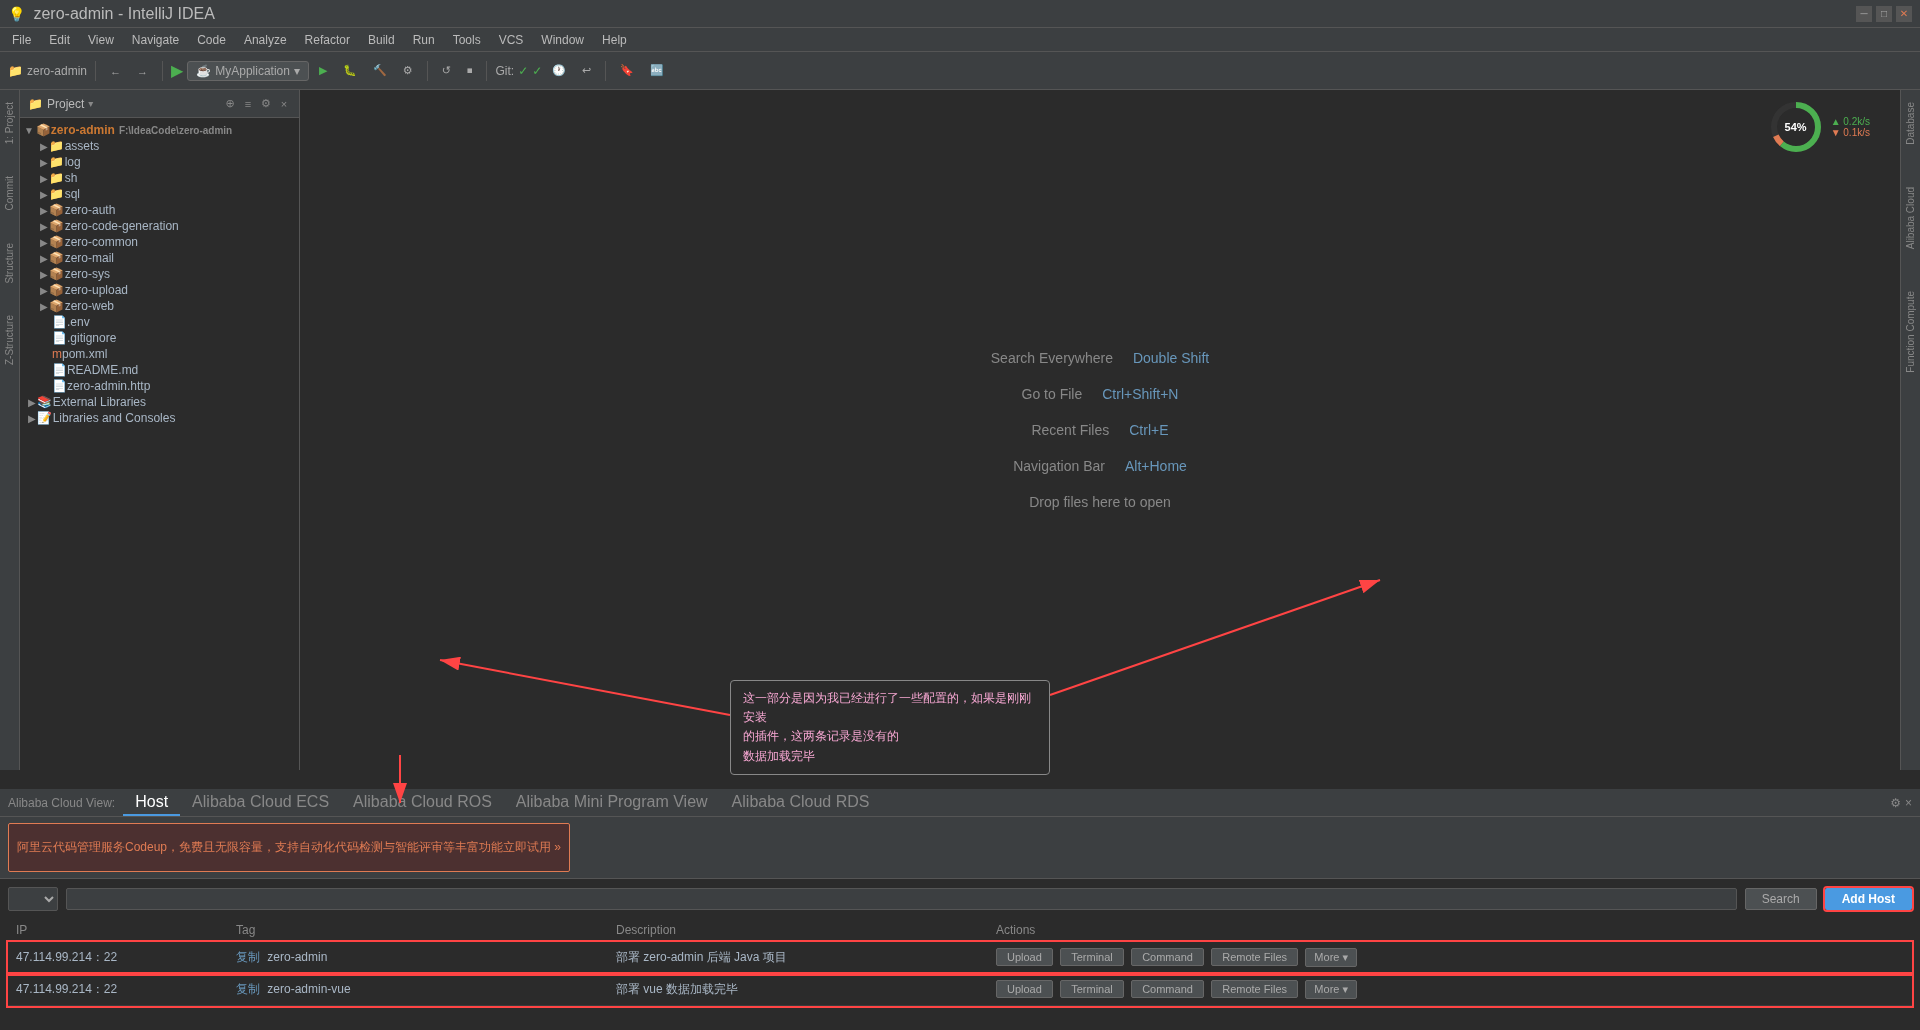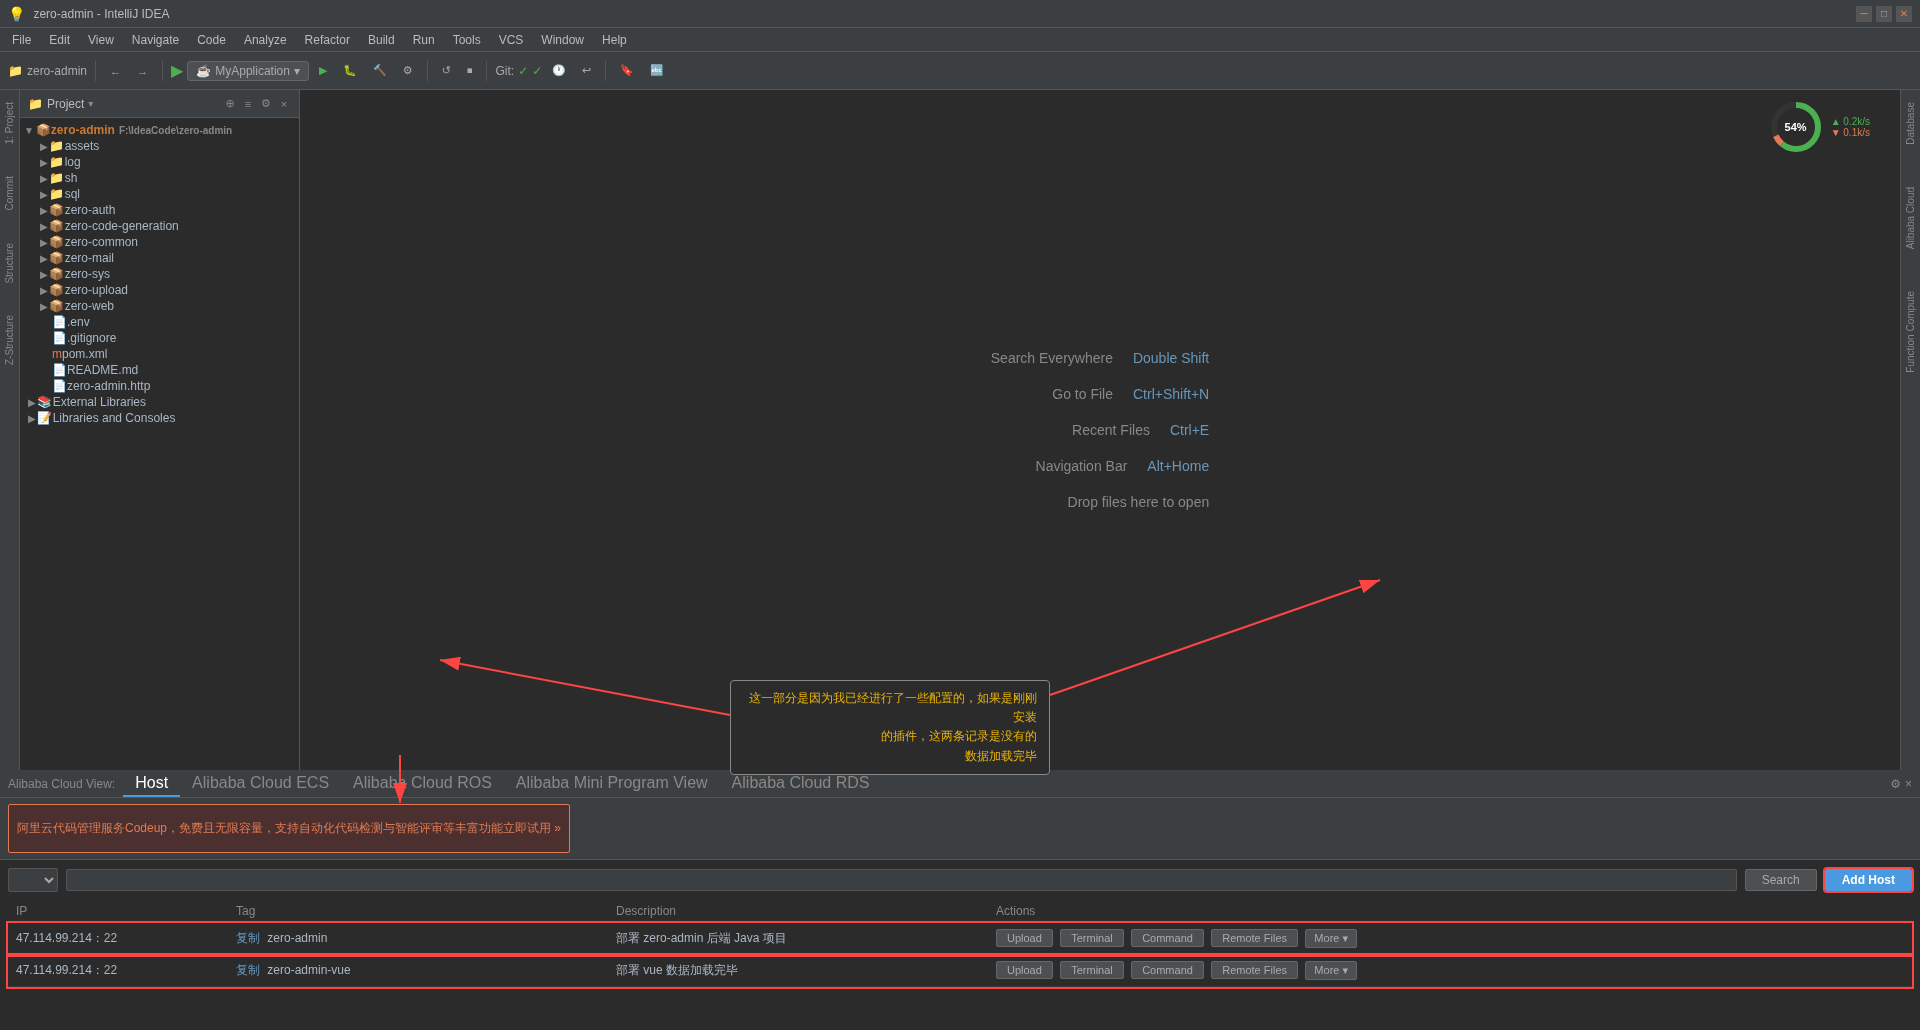--- a/index.html
+++ b/index.html
@@ -24,21 +24,21 @@
       padding: 0 8px;
       border-bottom: 1px solid #555;
     }
     .title-bar-left {
       display: flex;
       align-items: center;
       gap: 8px;
     }
     .title-bar-title {
       color: #bbb;
-      font-size: 12px;
+      font-size: 16px;
       text-align: center;
     }
     .title-bar-controls {
       display: flex;
       gap: 4px;
     }
     .title-bar-btn {
       width: 16px;
       height: 16px;
       background: #555;
@@ -183,21 +183,21 @@
       flex-direction: column;
       align-items: center;
       justify-content: center;
       position: relative;
     }
 
     .welcome-content {
       display: flex;
       flex-direction: column;
       gap: 20px;
-      align-items: flex-end;
+      align-items: center;
     }
     .welcome-row {
       display: flex;
       align-items: center;
       gap: 20px;
       font-size: 14px;
     }
     .welcome-label { color: #888; }
     .welcome-shortcut { color: #6897bb; }
 
@@ -219,20 +219,21 @@
 
     
     .cloud-tabs {
       height: 28px;
       background: #3c3f41;
       display: flex;
       align-items: center;
       padding: 0 8px;
       gap: 0;
       border-bottom: 1px solid #555;
+      margin-top: 19px;
     }
     .cloud-tab-label {
       color: #888;
       font-size: 12px;
       margin-right: 8px;
     }
     .cloud-tab {
       padding: 4px 12px;
       font-size: 16px;
       color: #888;
@@ -382,26 +383,25 @@
       pointer-events: none;
       z-index: 20;
     }
 
     .annotation-box {
       position: absolute;
       background: rgba(43,43,43,0.95);
       border: 1px solid #888;
       border-radius: 4px;
       padding: 8px 12px;
-      color: #eab308;
+      color: #f9a8d4;
       font-size: 12px;
       line-height: 1.6;
       max-width: 320px;
       z-index: 30;
-      text-align: right;
     }
   </style>
 </head>
 <body>
 
 <div class="title-bar">
   <div class="title-bar-left">
     <span style="color:#e8c46a;font-size:14px;">💡</span>
     <span class="title-bar-title">zero-admin - IntelliJ IDEA</span>
   </div>

